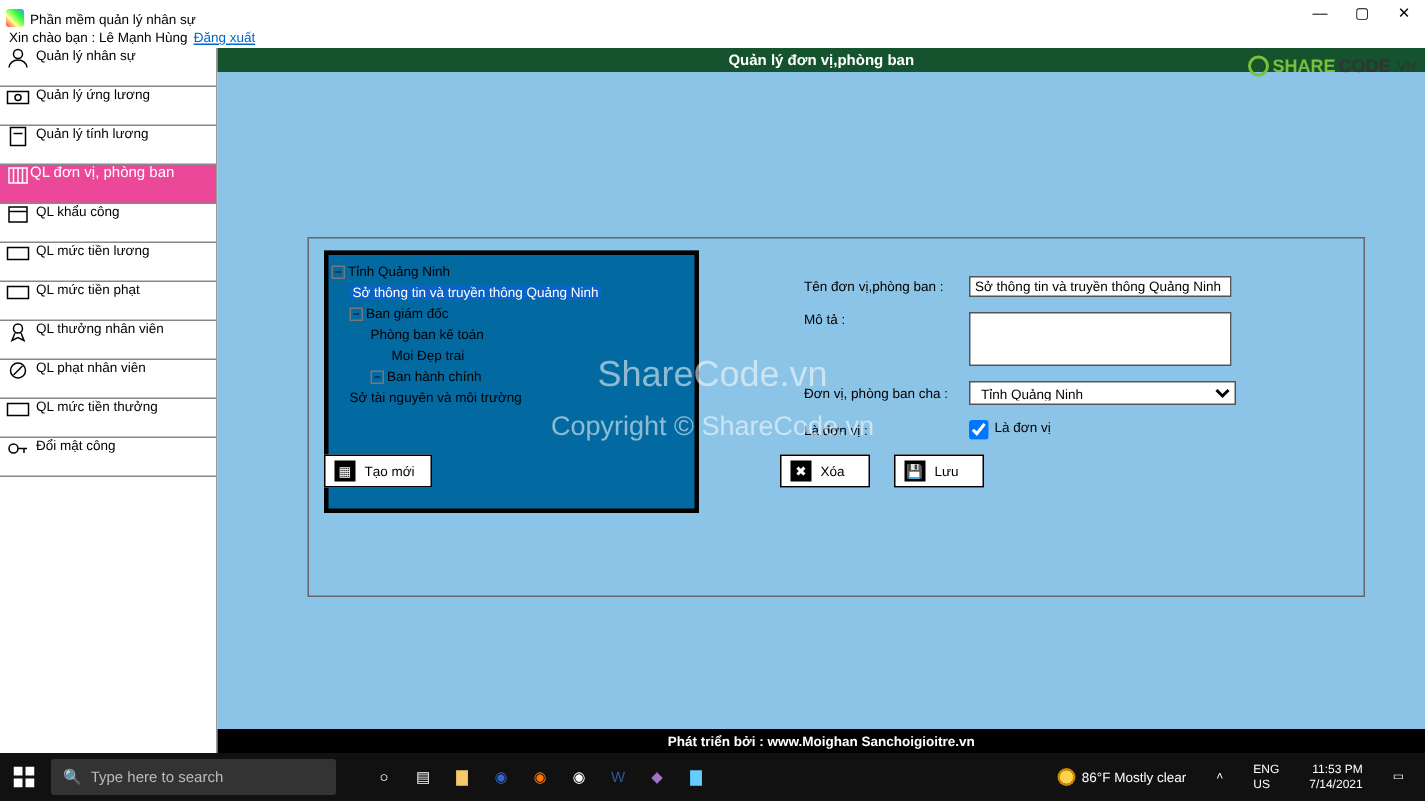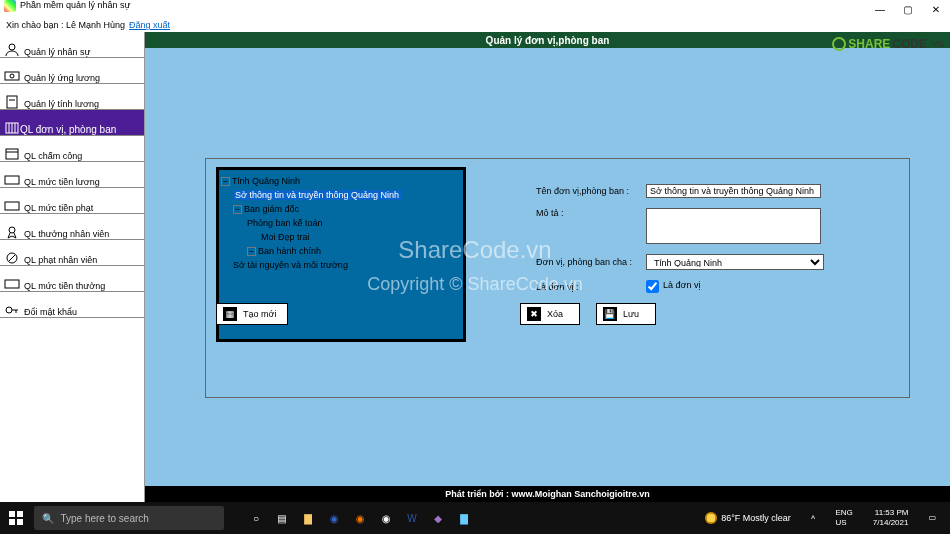--- a/index.html
+++ b/index.html
@@ -1,41 +1,41 @@
 <!DOCTYPE html>
 <html><head>
 <meta charset="utf-8">
 <style>
 * { box-sizing: border-box; margin: 0; padding: 0; font-family: "Segoe UI", Tahoma, sans-serif; }
 html, body { width: 950px; height: 534px; overflow: hidden; background: #fff; }
 
 
-.titlebar { height: 18px; background: #fff; display: flex; align-items: flex-start; font-size: 9px; padding-left: 4px; position: relative; }
+.titlebar { height: 18px; background: #fff; display: flex; align-items: flex-end; font-size: 9px; padding-left: 4px; position: relative; }
 .titlebar .icon-app { width: 12px; height: 12px; background: linear-gradient(45deg,#f33,#ff9,#3f3,#39f); margin-right: 4px; border-radius:2px;}
 .winbtns { position: absolute; right: 0; top: 0; display: flex; }
 .winbtns div { width: 28px; height: 18px; display: flex; align-items: center; justify-content: center; font-size: 10px; cursor: default; }
 
 
 .greetrow { height: 14px; font-size: 9px; padding-left: 6px; display:flex; align-items:center; gap:4px;}
 .greetrow a { color:#0066cc; text-decoration: underline;}
 
 
 .app { position: relative; width: 950px; height: 470px; }
 
 
 .blackbar { position:absolute; left:145px; right:0; top:0; height:16px; background:#14532d; color:#fff; font-size:10px; font-weight:bold; display:flex; align-items:center; justify-content:center;}
 .sharecode-logo { position:absolute; right:6px; top:2px; height:20px; font-size:12px; font-weight:bold; color:#2a7a2a; display:flex; align-items:center; gap:2px; z-index:5;}
 .sharecode-logo .gear{ width:14px;height:14px;border:2px solid #7bbf3a;border-radius:50%; position:relative;}
 .sharecode-logo small{ color:#333; font-size:9px; font-weight:normal;}
 
 
 .sidebar { position:absolute; left:0; top:0; width:145px; height:100%; background:#fff; border-right:1px solid #999;}
-.side-item { height:26px; border-bottom:1px solid #888; display:flex; align-items:flex-end; font-size:9px; color:#000; padding-left:24px; position:relative; cursor:pointer;}
+.side-item { height:26px; border-bottom:1px solid #888; display:flex; align-items:flex-start; font-size:9px; color:#000; padding-left:24px; position:relative; cursor:pointer;}
 .side-item .ic { position:absolute; left:4px; width:16px; height:14px; }
-.side-item.active { background:#4c1d95; color:#fff; font-size:10px; padding-left:20px;}
+.side-item.active { background:#ec4899; color:#fff; font-size:10px; padding-left:20px;}
 .ic svg { width:16px; height:14px; }
 
 
 .bluearea { position:absolute; left:145px; right:0; top:16px; bottom:16px; background:#8bc4e6; }
 .panel { position:absolute; left:60px; right:40px; top:110px; height:240px; border:1px solid #666; background:#8bc4e6; }
 
 
 .treebox { position:absolute; left:10px; top:8px; width:250px; height:175px; background:#0369a1; border:3px solid #000000; font-size:9px; padding:4px 2px; line-height:14px; overflow:hidden;}
 .tnode { white-space:nowrap; }
 .tnode .tog { display:inline-block; width:9px; height:9px; border:1px solid #777; line-height:7px; text-align:center; font-size:8px; margin-right:2px; cursor:pointer;}
@@ -120,21 +120,21 @@
             <line x1="8" y1="2" x2="8" y2="12" stroke="#fff"></line>
             <line x1="11" y1="2" x2="11" y2="12" stroke="#fff"></line>
           </svg></span>
         <span>QL đơn vị, phòng ban</span>
       </div>
     <div class="side-item">
         <span class="ic"><svg viewBox="0 0 16 14">
             <rect x="2" y="2" width="12" height="10" fill="none" stroke="#000"></rect>
             <line x1="2" y1="5" x2="14" y2="5" stroke="#000"></line>
           </svg></span>
-        <span>QL chấm công</span>
+        <span>QL khẩu công</span>
       </div>
     <div class="side-item">
         <span class="ic"><svg viewBox="0 0 16 14">
             <rect x="1" y="3" width="14" height="8" fill="none" stroke="#000"></rect>
           </svg></span>
         <span>QL mức tiền lương</span>
       </div>
     <div class="side-item">
         <span class="ic"><svg viewBox="0 0 16 14">
             <rect x="1" y="3" width="14" height="8" fill="none" stroke="#000"></rect>
@@ -160,21 +160,21 @@
             <rect x="1" y="3" width="14" height="8" fill="none" stroke="#000"></rect>
           </svg></span>
         <span>QL mức tiền thưởng</span>
       </div>
     <div class="side-item">
         <span class="ic"><svg viewBox="0 0 16 14">
             <circle cx="5" cy="7" r="3" fill="none" stroke="#000"></circle>
             <line x1="8" y1="7" x2="14" y2="7" stroke="#000"></line>
             <line x1="12" y1="7" x2="12" y2="10" stroke="#000"></line>
           </svg></span>
-        <span>Đổi mật khẩu</span>
+        <span>Đổi mật công</span>
       </div>
   </div>
 
   <div class="blackbar">
       <span>Quản lý đơn vị,phòng ban</span>
     </div>
   <div class="sharecode-logo">
     <span class="gear"></span>
     <span style="color:#7bbf3a">SHARE</span>
       <span style="color:#333">CODE</span>

